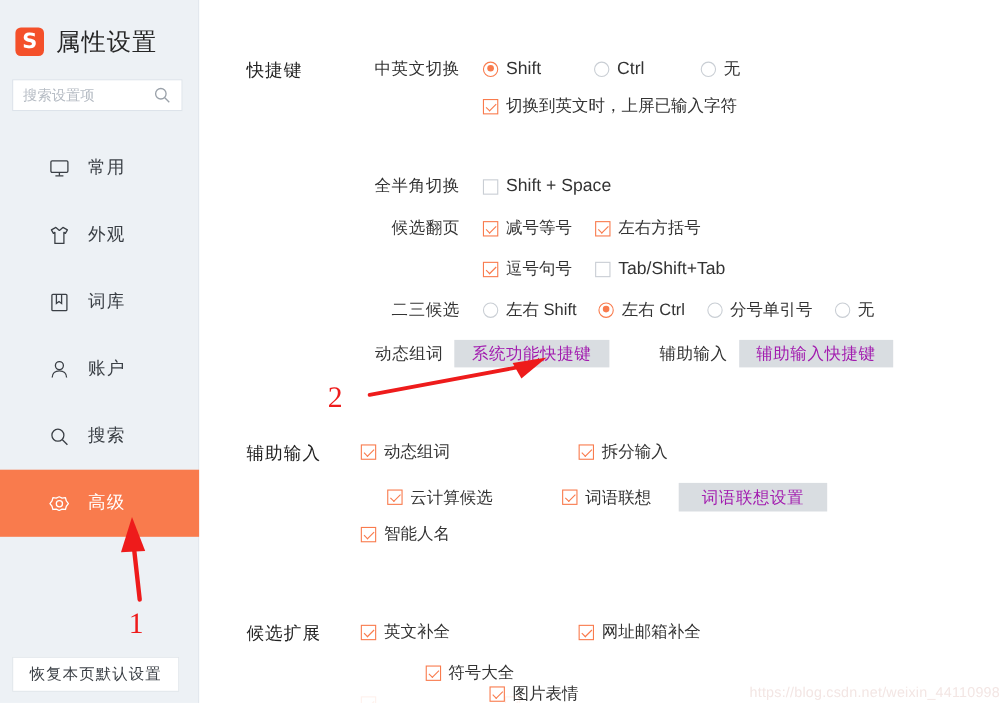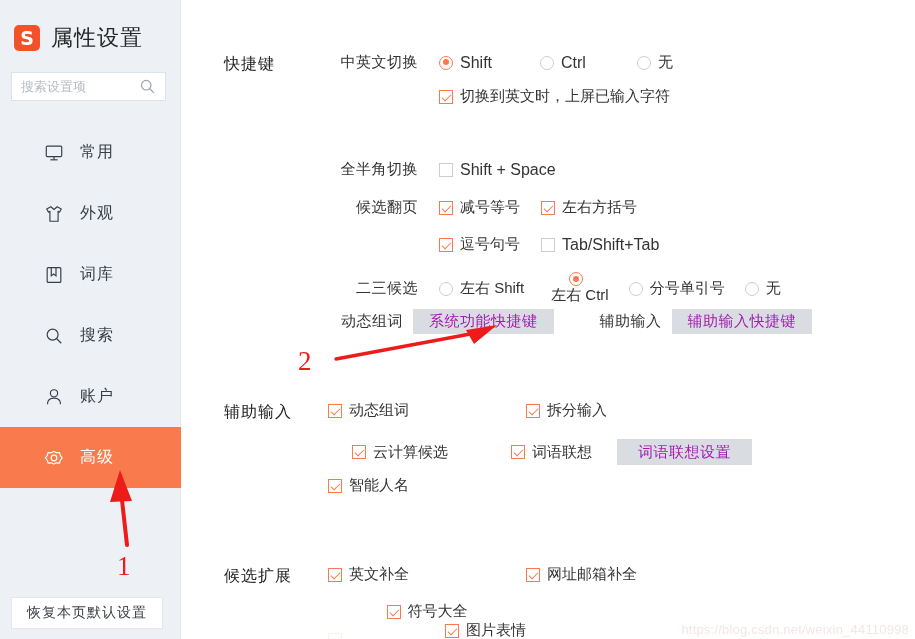--- a/index.html
+++ b/index.html
@@ -298,35 +298,35 @@
             <rect x="3.5" y="2.8" width="15" height="16.4" rx="1"></rect>
             <path d="M8 2.8 V12 L10.6 10 L13.2 12 V2.8"></path>
           </svg>
         </span>
         <span>词库</span>
       </div>
 
       <div class="nav-item">
         <span class="nav-icon">
           <svg viewBox="0 0 22 22" width="20" height="20" fill="none" stroke="#3a3f45" stroke-width="1.3">
+            <circle cx="11" cy="7" r="4"></circle>
+            <path d="M3.8 19 C3.8 14.6 7 12.3 11 12.3 C15 12.3 18.2 14.6 18.2 19"></path>
+          </svg>
+        </span>
+        <span>账户</span>
+      </div>
+
+      <div class="nav-item">
+        <span class="nav-icon">
+          <svg viewBox="0 0 22 22" width="20" height="20" fill="none" stroke="#3a3f45" stroke-width="1.3">
             <circle cx="9.5" cy="9.5" r="6"></circle>
               <line x1="14" y1="14" x2="19" y2="19"></line>
           </svg>
         </span>
         <span>搜索</span>
-      </div>
-
-      <div class="nav-item">
-        <span class="nav-icon">
-          <svg viewBox="0 0 22 22" width="20" height="20" fill="none" stroke="#3a3f45" stroke-width="1.3">
-            <circle cx="11" cy="7" r="4"></circle>
-            <path d="M3.8 19 C3.8 14.6 7 12.3 11 12.3 C15 12.3 18.2 14.6 18.2 19"></path>
-          </svg>
-        </span>
-        <span>账户</span>
       </div>
 
       <div class="nav-item active">
         <span class="nav-icon">
           <svg viewBox="0 0 22 22" width="20" height="20" fill="none" stroke="#ffffff" stroke-width="1.3" stroke-linejoin="round">
             <path d="M11 2.6 L14 4 L17.4 3.6 L18.3 6.9 L20.4 9.6 L18.3 12.3 L17.4 15.6 L14 15.2 L11 16.6 L8 15.2 L4.6 15.6 L3.7 12.3 L1.6 9.6 L3.7 6.9 L4.6 3.6 L8 4 Z" transform="translate(0,1.4) scale(0.98)"></path>
             <circle cx="11" cy="11" r="3.1"></circle>
           </svg>
         </span>
         <span>高级</span>
@@ -402,21 +402,21 @@
         <span class="lab en">Tab/Shift+Tab</span>
       </span>
     </div>
 
     <div class="row" style="left:146px; top:272px;">
       <span class="row-label" style="width:90px;">二三候选</span>
       <span class="ctl" style="margin-left:21px;">
         <span class="rb"></span>
         <span class="lab">左右 Shift</span>
       </span>
-      <span class="ctl" style="margin-left:20px;flex-direction:column;">
+      <span class="ctl" style="margin-left:20px;">
         <span class="rb on"></span>
         <span class="lab">左右 Ctrl</span>
       </span>
       <span class="ctl" style="margin-left:20px;">
         <span class="rb"></span>
         <span class="lab">分号单引号</span>
       </span>
       <span class="ctl" style="margin-left:20px;">
         <span class="rb"></span>
         <span class="lab">无</span>

